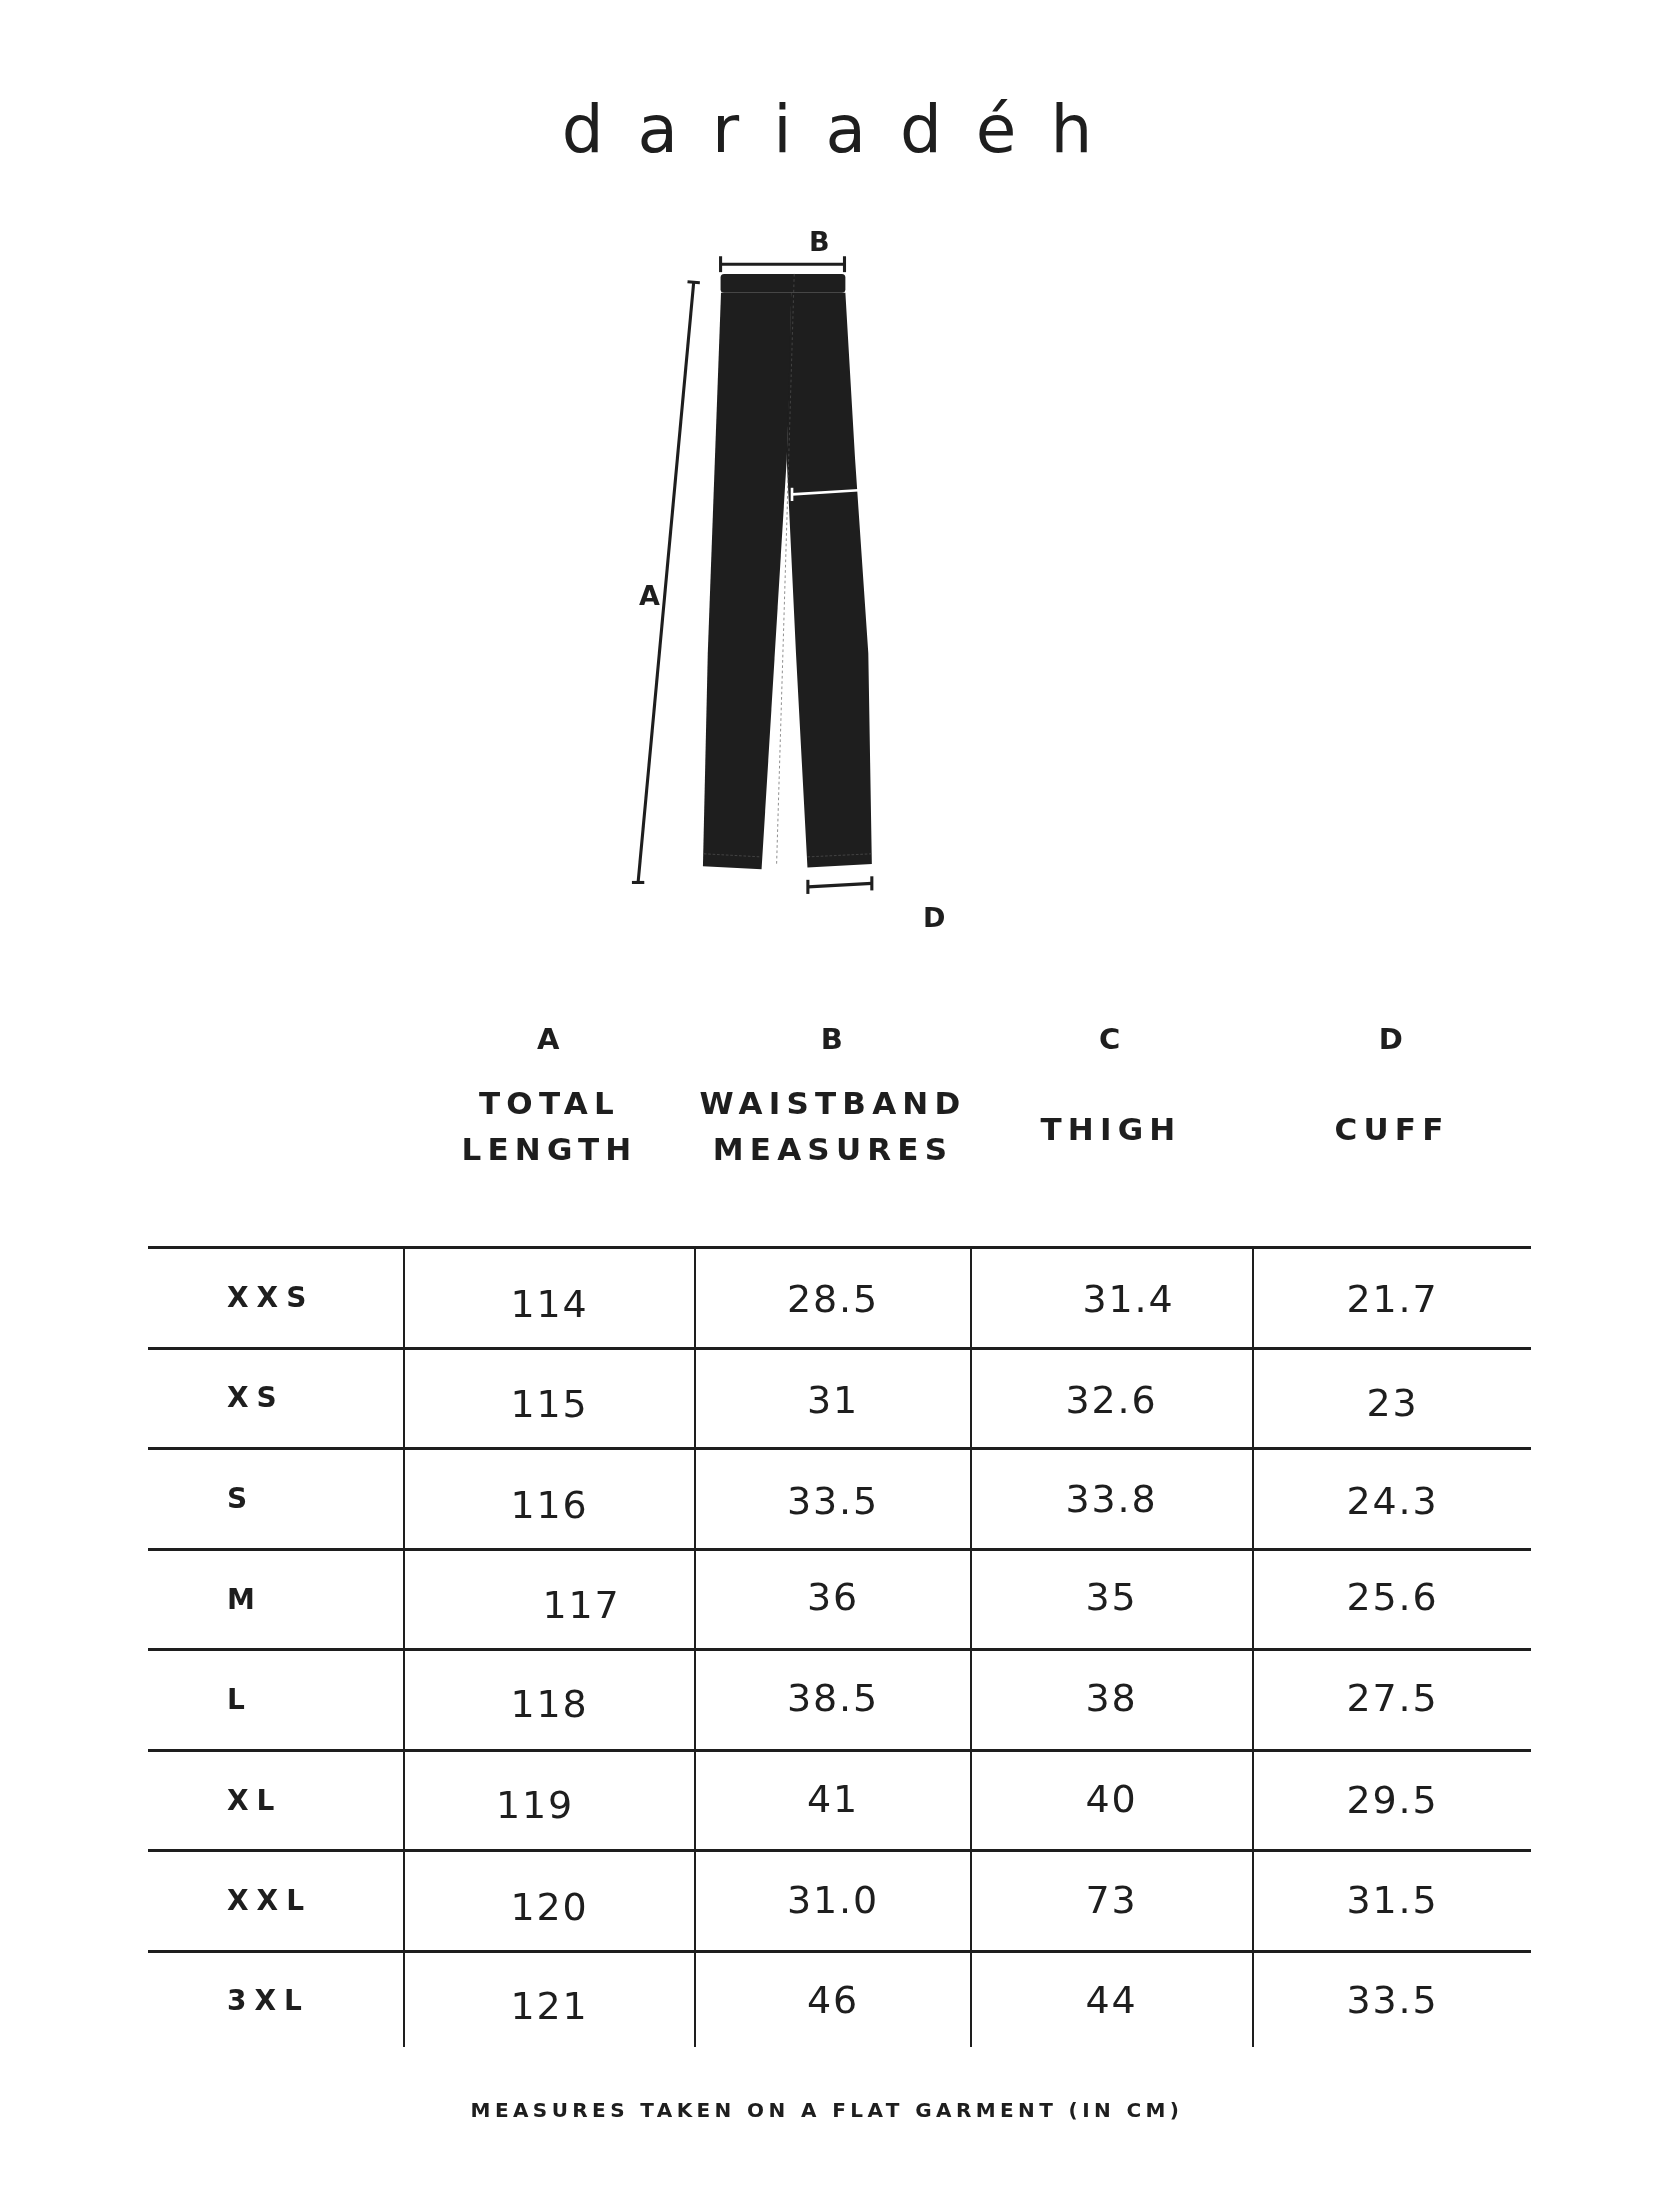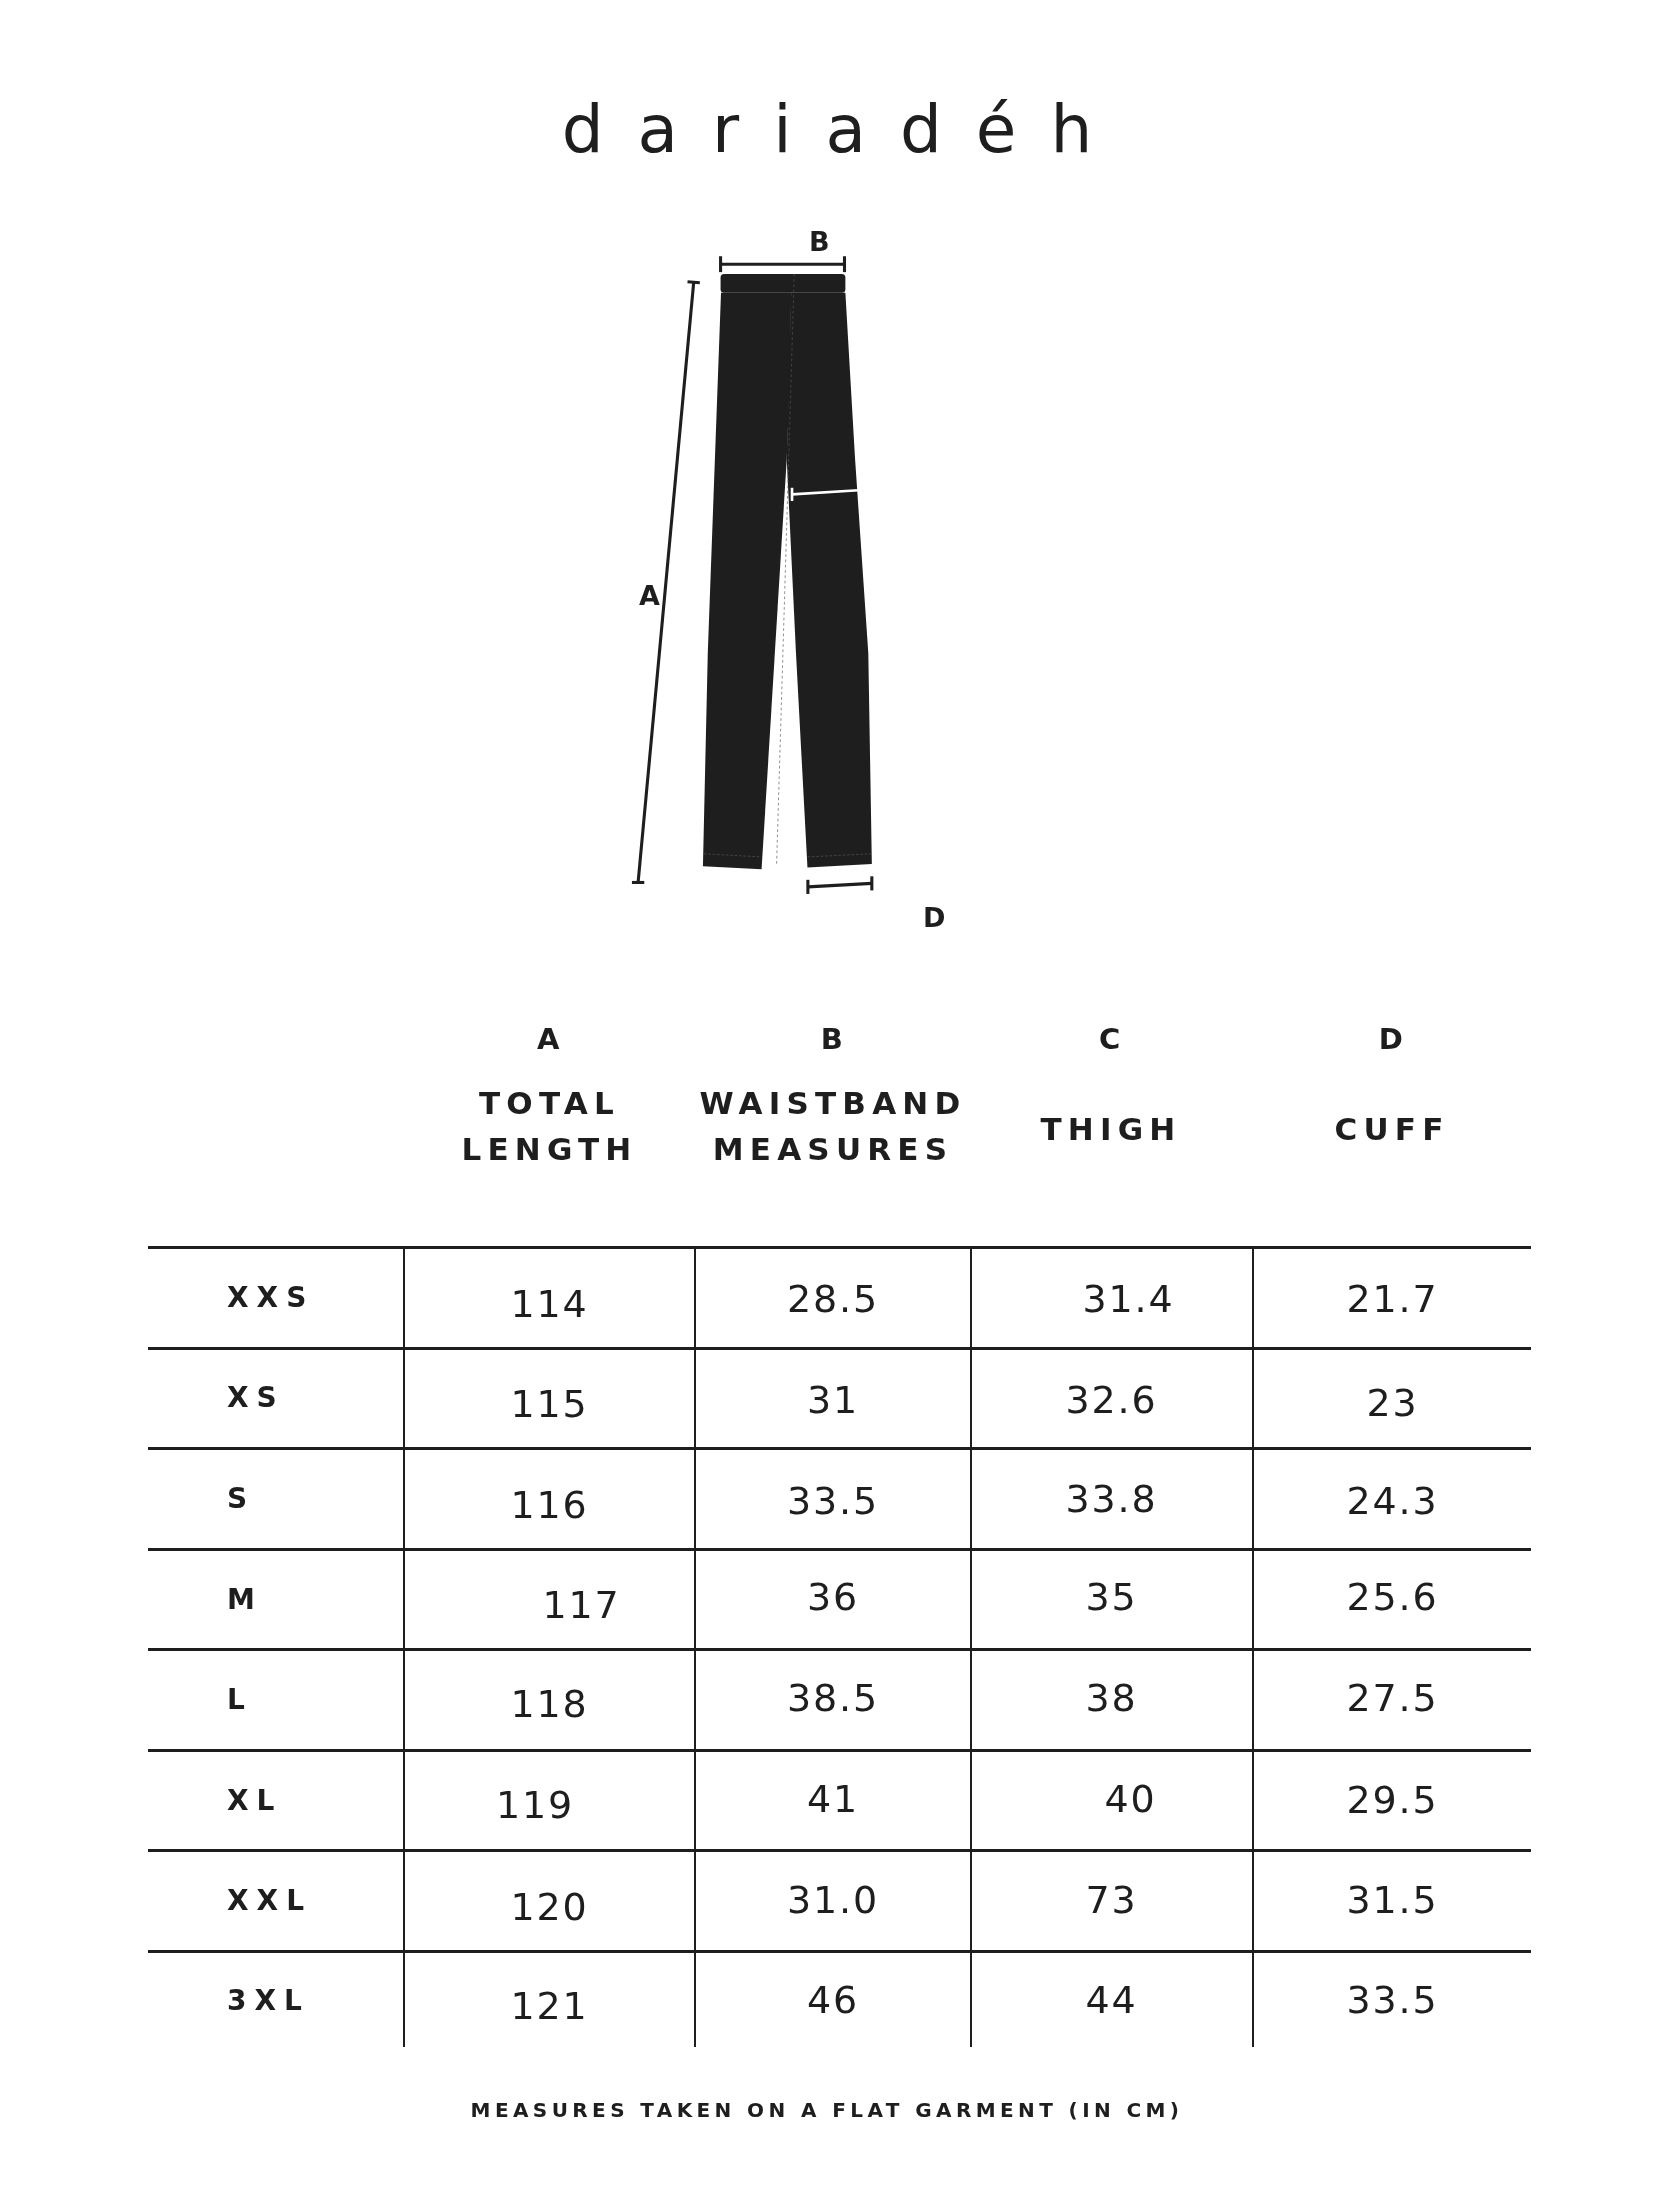--- a/index.html
+++ b/index.html
@@ -250,21 +250,21 @@
     <div class="cell" style="left:257px; width:289px; top:439px;">118</div>
     <div class="cell" style="left:548px; width:274px; top:433px;">38.5</div>
     <div class="cell" style="left:823px; width:281px; top:433px;">38</div>
     <div class="cell" style="left:1106px; width:277px; top:433px;">27.5</div>
   </div>
 
   <div>
     <div class="size-cell" style="left:79px; top:541px;">XL</div>
     <div class="cell" style="left:257px; width:260px; top:540px;">119</div>
     <div class="cell" style="left:548px; width:274px; top:534px;">41</div>
-    <div class="cell" style="left:823px; width:281px; top:534px;padding-left:19px;">40</div>
+    <div class="cell" style="left:823px; width:281px; top:534px;">40</div>
     <div class="cell" style="left:1106px; width:277px; top:535px;">29.5</div>
   </div>
 
   <div>
     <div class="size-cell" style="left:79px; top:641px;">XXL</div>
     <div class="cell" style="left:257px; width:289px; top:642px;">120</div>
     <div class="cell" style="left:548px; width:274px; top:635px;">31.0</div>
     <div class="cell" style="left:823px; width:281px; top:635px;">73</div>
     <div class="cell" style="left:1106px; width:277px; top:635px;">31.5</div>
   </div>

